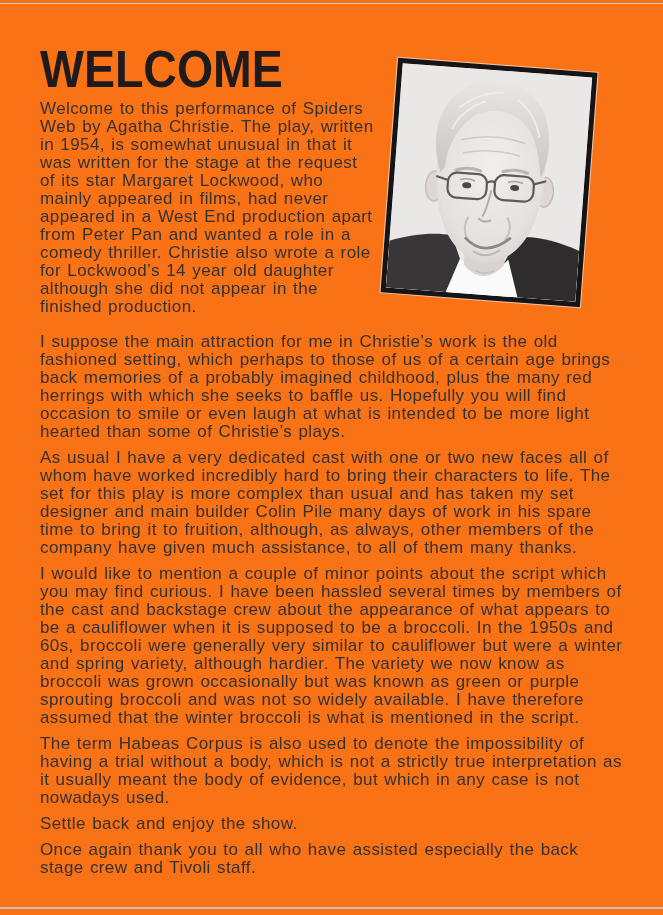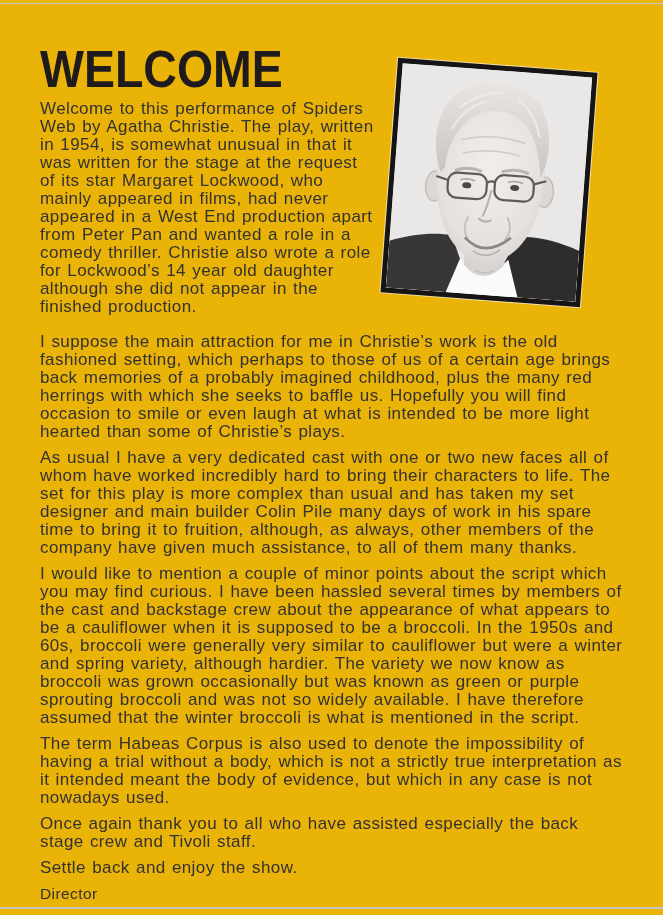--- a/index.html
+++ b/index.html
@@ -1,19 +1,19 @@
 <!DOCTYPE html>
 <html><head>
 <meta charset="utf-8">
 <style>
   html,body{margin:0;padding:0;background:#ffffff;}
   .page{
     position:relative;
     width:663px;height:915px;
-    background:#eab308;
+    background:#f97316;
     overflow:hidden;
     font-family:"Liberation Sans", sans-serif;
     color:#343132;
   }
   .edge-line{position:absolute;left:0;right:0;height:1px;background:#cbcbcb;}
   .edge-top{top:3px;}
   .edge-bottom{top:907px;height:2px;background:#c4c4c4;}
 
   .content{position:absolute;left:40px;top:46px;width:586px;}
 
@@ -139,23 +139,22 @@
     </svg>
   </div>
 
   <div class="content">
     <h1 class="page-title">WELCOME</h1>
 
     <p class="body-para para-first">Welcome to this performance of Spiders Web by Agatha Christie. The play, written in 1954, is somewhat unusual in that it was written for the stage at the request of its star Margaret Lockwood, who mainly appeared in films,  had never appeared in a West End production apart from Peter Pan and wanted a role in a comedy thriller. Christie also wrote a role for Lockwood’s 14 year old daughter although she did not appear in the finished production.</p>
     <p class="body-para">I suppose the main attraction for me in Christie’s work is the old fashioned setting, which perhaps to those of us of a certain age brings back memories of a probably imagined childhood, plus the many red herrings with which she seeks to baffle us.   Hopefully you will find occasion to smile or even laugh at what is intended to be more light hearted than some of Christie’s plays.</p>
     <p class="body-para">As usual I have a very dedicated cast with one or two new faces all of whom have worked incredibly hard to bring their characters to life.  The set for this play is more complex than usual and has taken my set designer and main builder Colin Pile many days of work in his spare time to bring it to fruition, although, as always, other members of the company have given much assistance, to all of them many thanks.</p>
     <p class="body-para">I would like to mention a couple of minor points about  the script which you may find curious.  I have been hassled several times by members of the cast and backstage crew about the appearance of what appears to be a cauliflower when it is supposed to be a broccoli.  In the 1950s and 60s, broccoli were generally very similar to cauliflower but were a winter and spring variety, although hardier.  The variety we now know as broccoli was grown occasionally but was known as green or purple sprouting broccoli  and was not so widely available.  I have therefore assumed that the winter broccoli is what is mentioned in the script.</p>
-    <p class="body-para">The term Habeas Corpus is also used to denote the impossibility of having a trial without a body, which is not a strictly true interpretation as it intended meant the body of evidence, but which in any case is not nowadays used.</p>
+    <p class="body-para">The term Habeas Corpus is also used to denote the impossibility of having a trial without a body, which is not a strictly true interpretation as it usually meant the body of evidence, but which in any case is not nowadays used.</p>
+    <p class="body-para">Settle back and enjoy the show.</p>
     <p class="body-para">Once again thank you to all who have assisted especially the back stage crew and Tivoli staff.</p>
-    <p class="body-para">Settle back and enjoy the show.</p>
 
     <div class="signature">
-      <div>Director</div>
     </div>
   </div>
 
   <div class="edge-line edge-bottom"></div>
 </div>
 
 </body></html>

